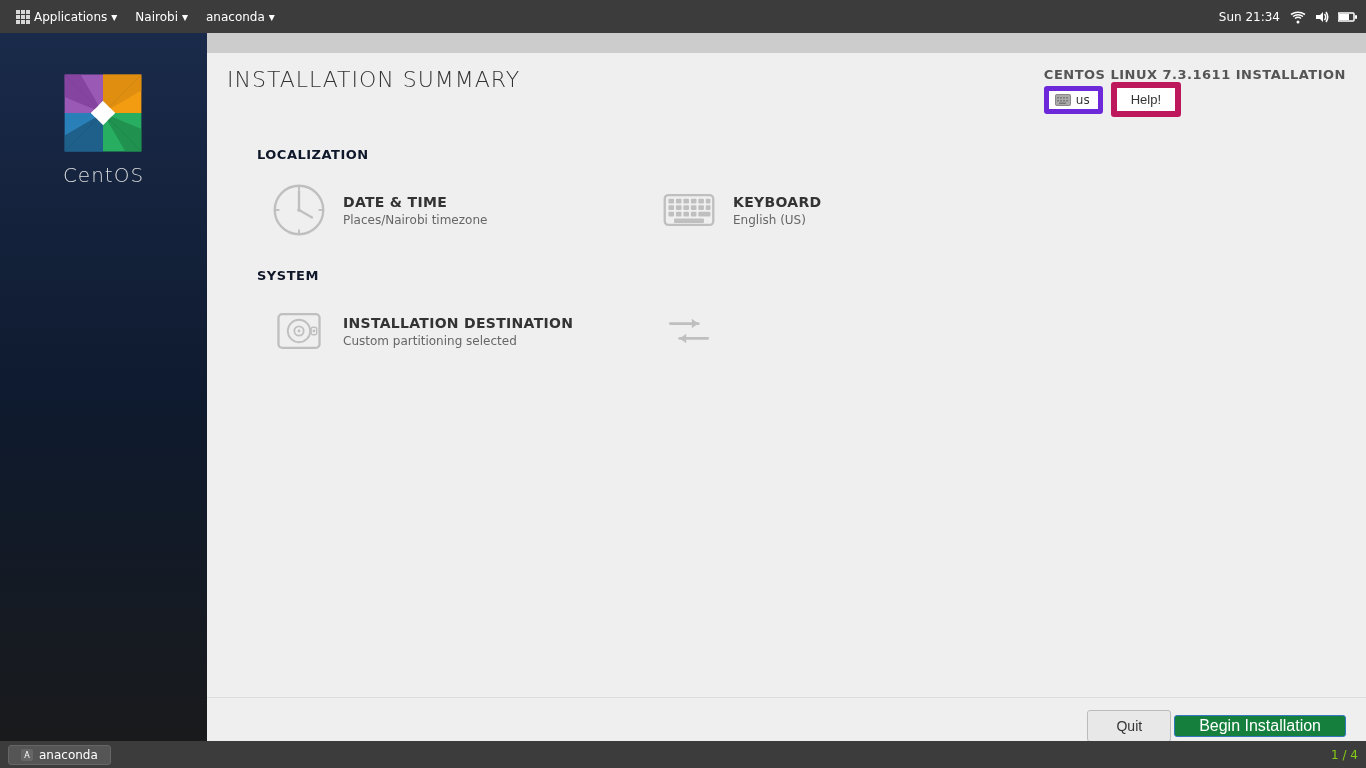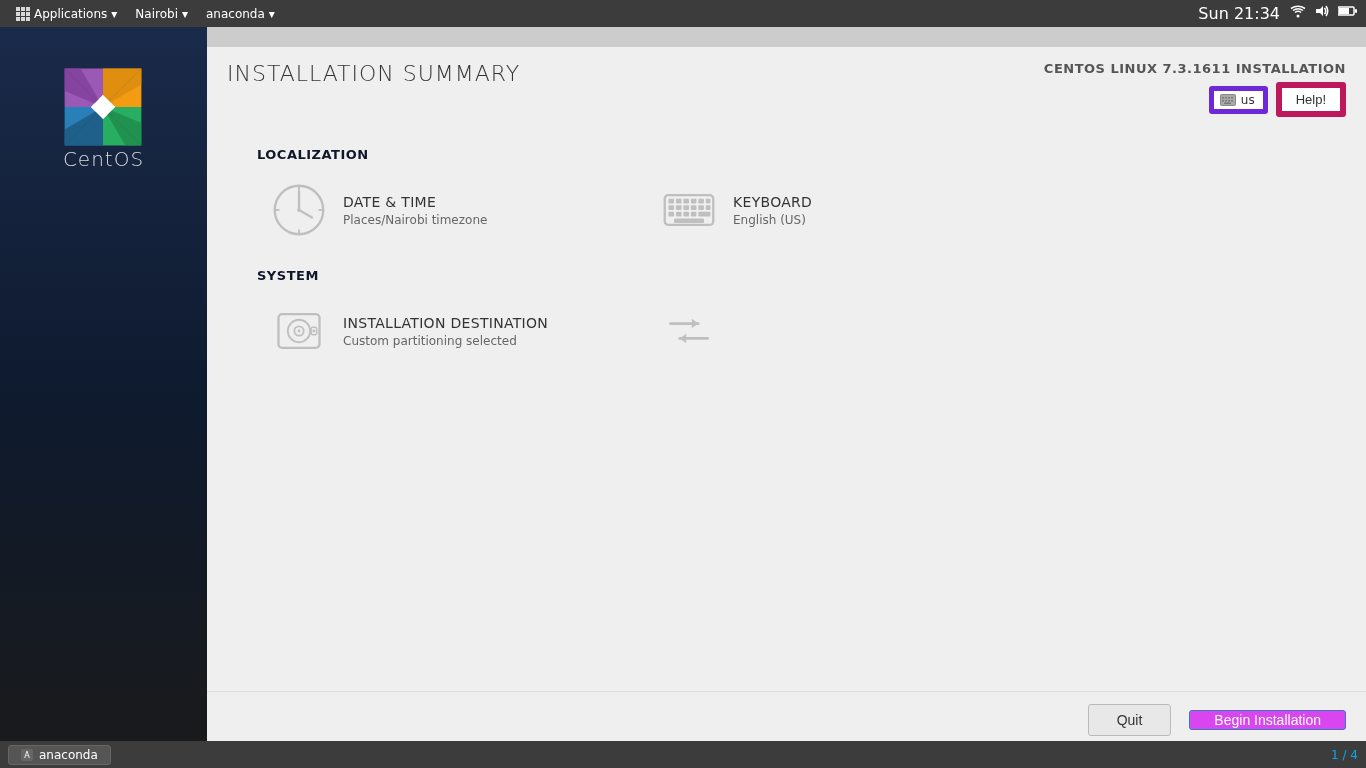--- a/index.html
+++ b/index.html
@@ -1,61 +1,61 @@
 <!DOCTYPE html>
 <html><head>
   <meta charset="utf-8">
   <style>
     * { margin: 0; padding: 0; box-sizing: border-box; }
     body { width: 1366px; height: 768px; overflow: hidden; font-family: 'DejaVu Sans', Arial, sans-serif; background: #ccc; }
 
     
     #taskbar {
       width: 1366px;
-      height: 27px;
+      height: 33px;
       background: #3c3c3c;
       display: flex;
       align-items: center;
       justify-content: space-between;
       color: white;
       font-size: 12px;
       padding: 0 8px;
       position: relative;
       z-index: 100;
     }
     .taskbar-left { display: flex; align-items: center; gap: 2px; }
     .taskbar-item {
       padding: 3px 8px;
       cursor: pointer;
       border-radius: 3px;
       display: flex;
       align-items: center;
       gap: 4px;
     }
-    .taskbar-right { display: flex; align-items: flex-start; gap: 10px; font-size: 16px; }
+    .taskbar-right { display: flex; align-items: flex-start; gap: 10px; font-size: 12px; }
     .taskbar-icons { display: flex; align-items: center; gap: 8px; }
 
     
     #main-layout {
       display: flex;
       width: 1366px;
       height: 741px; 
     }
 
     
     #sidebar {
       width: 207px;
       height: 741px;
       background: linear-gradient(180deg, #1a2a4a 0%, #0e1a2e 50%, #1a1a1a 100%);
       display: flex;
       flex-direction: column;
       align-items: center;
       padding-top: 40px;
     }
-    .centos-logo-container { display: flex; flex-direction: column; align-items: center; }
+    .centos-logo-container { display: flex; flex-direction: column; align-items: center; gap: 10px; }
     .centos-logo-svg { width: 80px; height: 80px; }
     .centos-label { color: #ddd; font-size: 20px; font-weight: 300; letter-spacing: 1px; }
 
     
     #content {
       flex: 1;
       background: #efefef;
       display: flex;
       flex-direction: column;
       position: relative;
@@ -71,21 +71,21 @@
       align-items: flex-start;
       border-bottom: none;
     }
     .install-summary-title {
       font-size: 22px;
       font-weight: 300;
       color: #333;
       letter-spacing: 1px;
       text-transform: uppercase;
     }
-    .header-right { display: flex; flex-direction: column; align-items: flex-end; gap: 6px; }
+    .header-right { display: flex; flex-direction: column; align-items: flex-start; }
     .centos-install-title {
       font-size: 13px;
       font-weight: 600;
       color: #555;
       letter-spacing: 0.5px;
     }
     .header-right-row { display: flex; align-items: center; gap: 8px; }
     .language-badge {
       background: #fff;
       border: 5px solid #6d28d9;
@@ -142,55 +142,55 @@
       height: 60px;
       display: flex;
       align-items: center;
       justify-content: center;
       flex-shrink: 0;
     }
     .item-icon-svg { width: 56px; height: 56px; opacity: 0.55; }
     .item-text { display: flex; flex-direction: column; gap: 3px; }
     .item-title {
       font-size: 14px;
-      font-weight: 400;
+      font-weight: 700;
       color: #333;
       text-transform: uppercase;
       letter-spacing: 0.3px;
     }
     .item-subtitle { font-size: 12px; color: #666; }
 
     
     #content-footer {
       padding: 12px 20px;
       background: #efefef;
       border-top: 1px solid #ddd;
     }
     .footer-buttons {
       display: flex;
       justify-content: flex-end;
       align-items: center;
-      gap: 18px;
+      gap: 3px;
       margin-bottom: 6px;
     }
     .quit-button {
       background: #e8e8e8;
       border: 1px solid #bbb;
       border-radius: 3px;
       padding: 7px 28px;
       font-size: 14px;
       cursor: pointer;
       color: #333;
     }
     .begin-button {
-      background: #d946ef;
+      background: #15803d;
       border: 1px solid #3578c0;
       border-radius: 3px;
       padding: 1px 24px;
-      font-size: 14px;
+      font-size: 16px;
       cursor: pointer;
       color: white;
       font-weight: 500;
     }
     .footer-note {
       text-align: right;
       font-size: 12px;
       color: #666;
       font-style: italic;
     }
@@ -212,21 +212,21 @@
       border: 1px solid #666;
       border-radius: 3px;
       padding: 2px 12px;
       color: white;
       font-size: 12px;
       cursor: pointer;
       display: flex;
       align-items: center;
       gap: 6px;
     }
-    .page-indicator { color: #0ea5e9; font-size: 12px; }
+    .page-indicator { color: #84cc16; font-size: 12px; }
   </style>
 </head>
 <body>
 
 <div id="taskbar">
   <div class="taskbar-left">
     <div class="taskbar-item">
       <svg width="14" height="14" viewBox="0 0 14 14">
           <rect x="0" y="0" width="4" height="4" fill="white" opacity="0.8"></rect>
           <rect x="5" y="0" width="4" height="4" fill="white" opacity="0.8"></rect>

